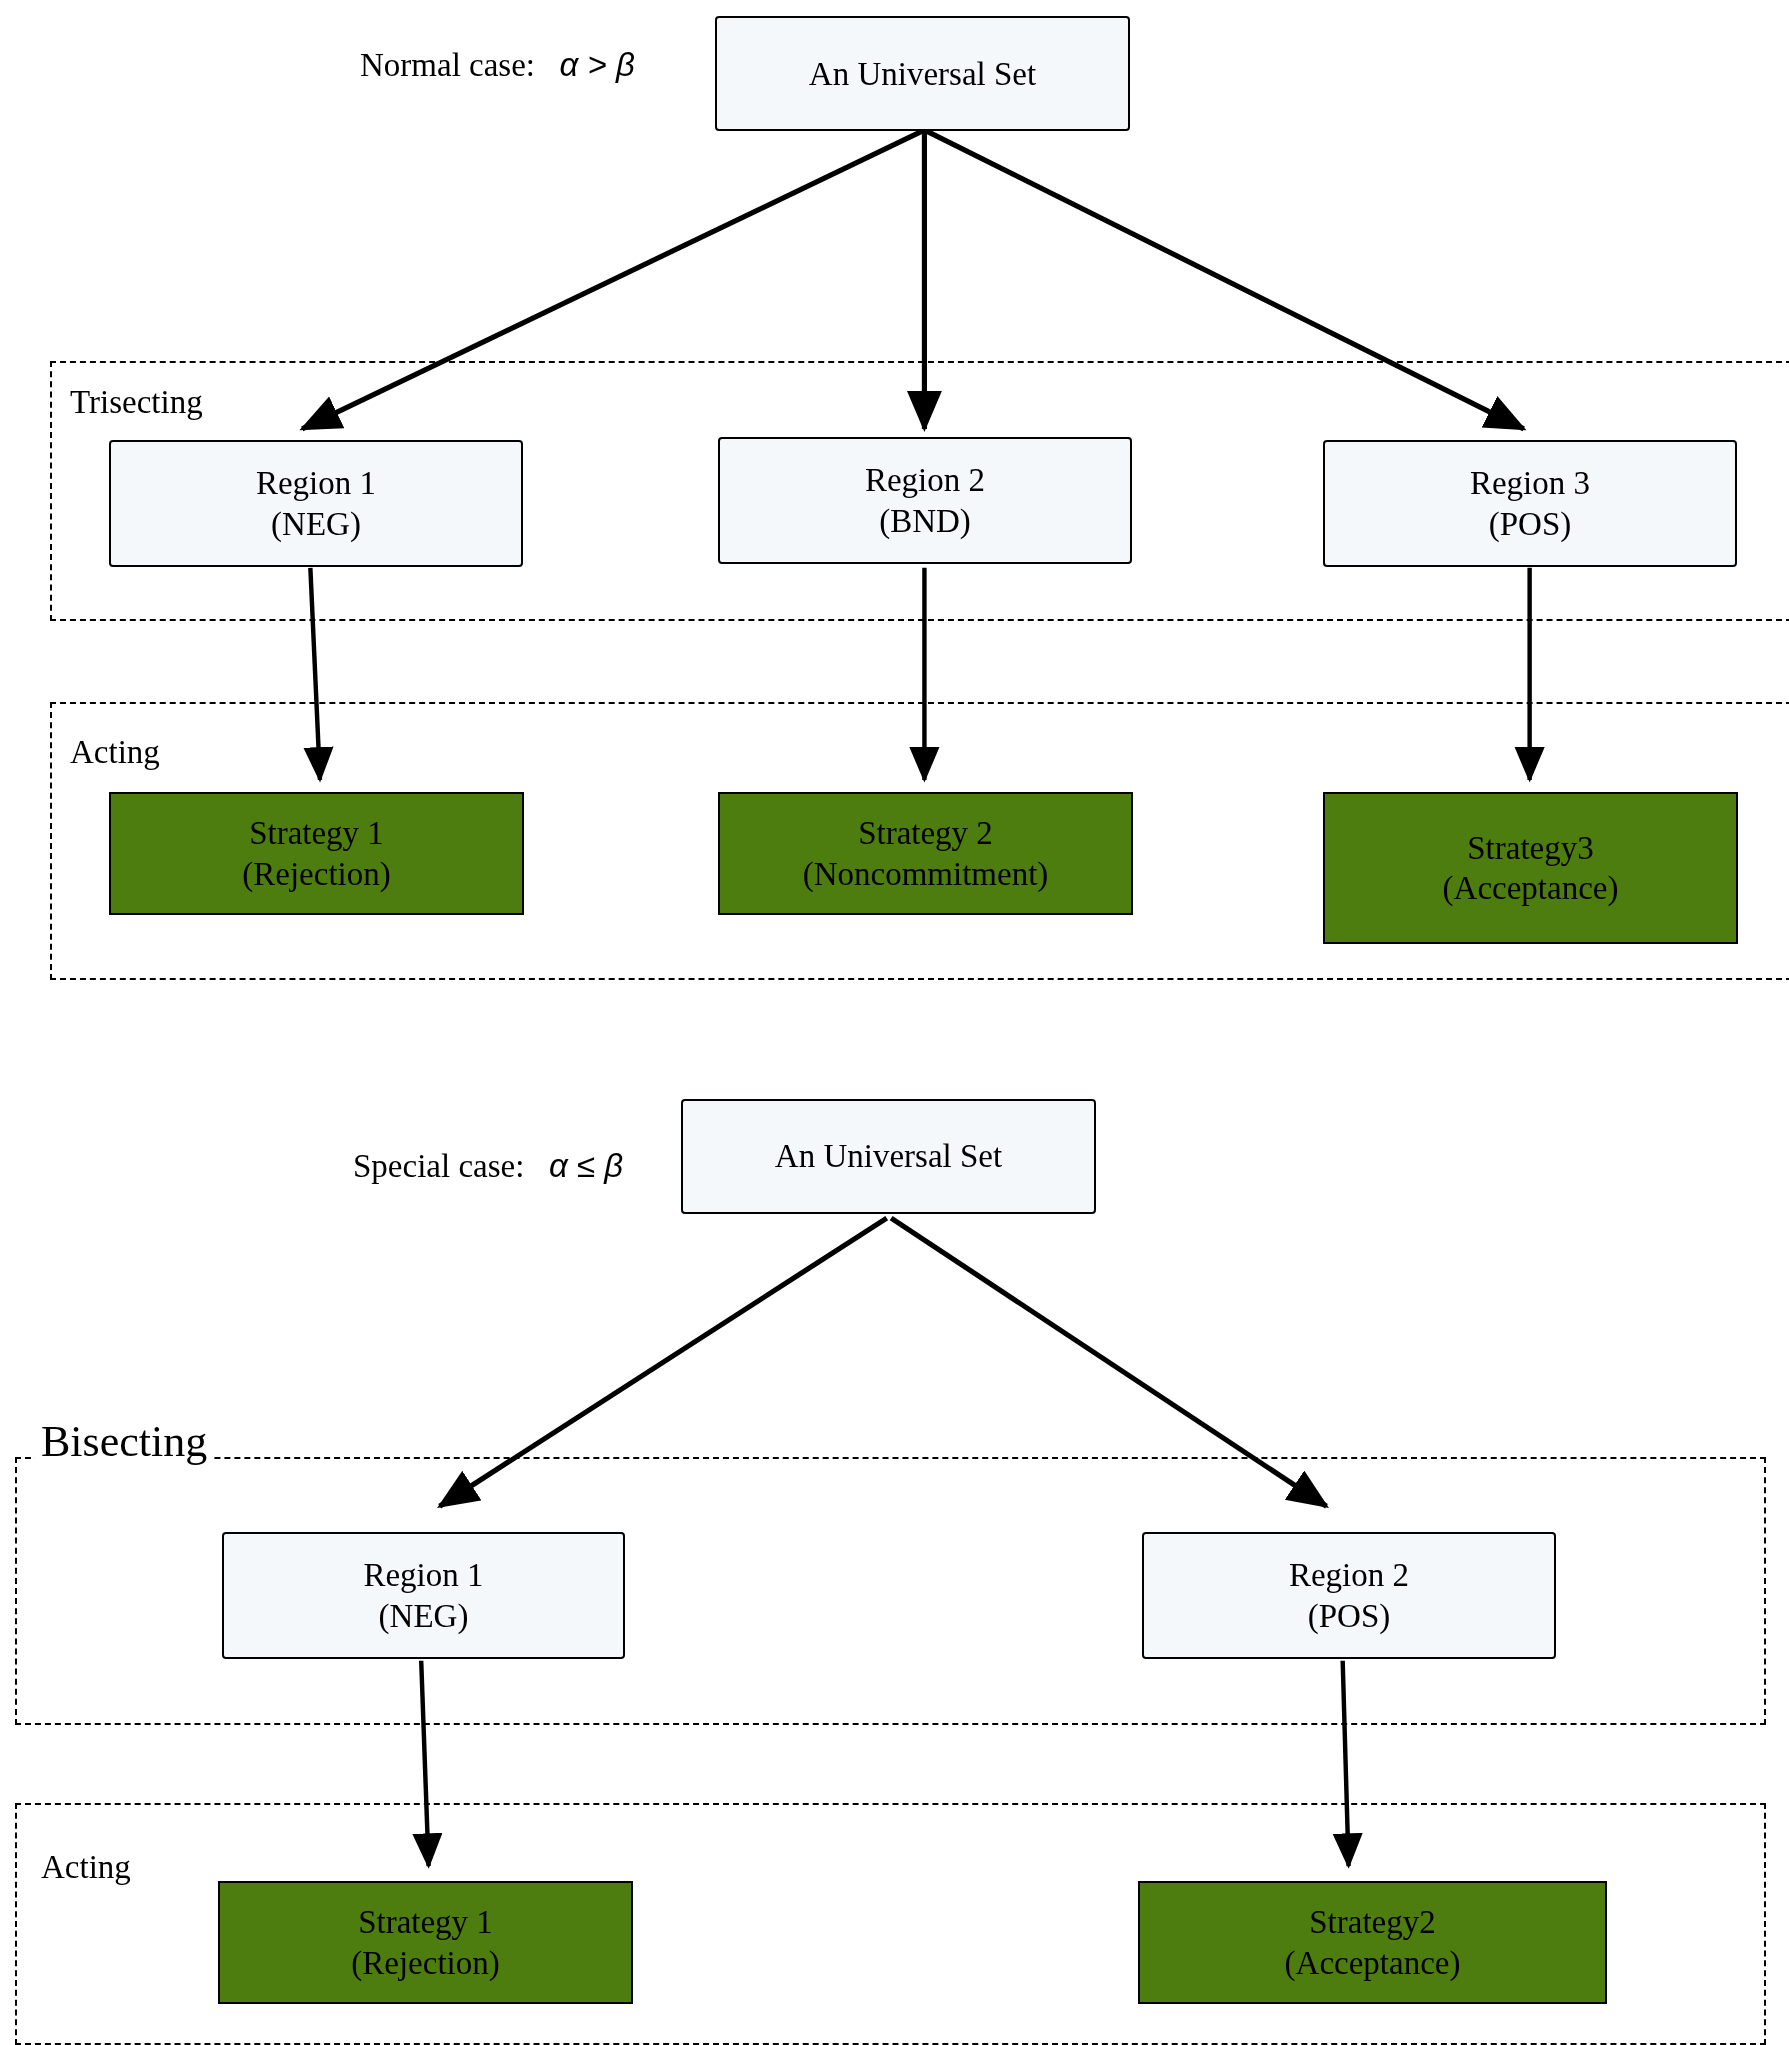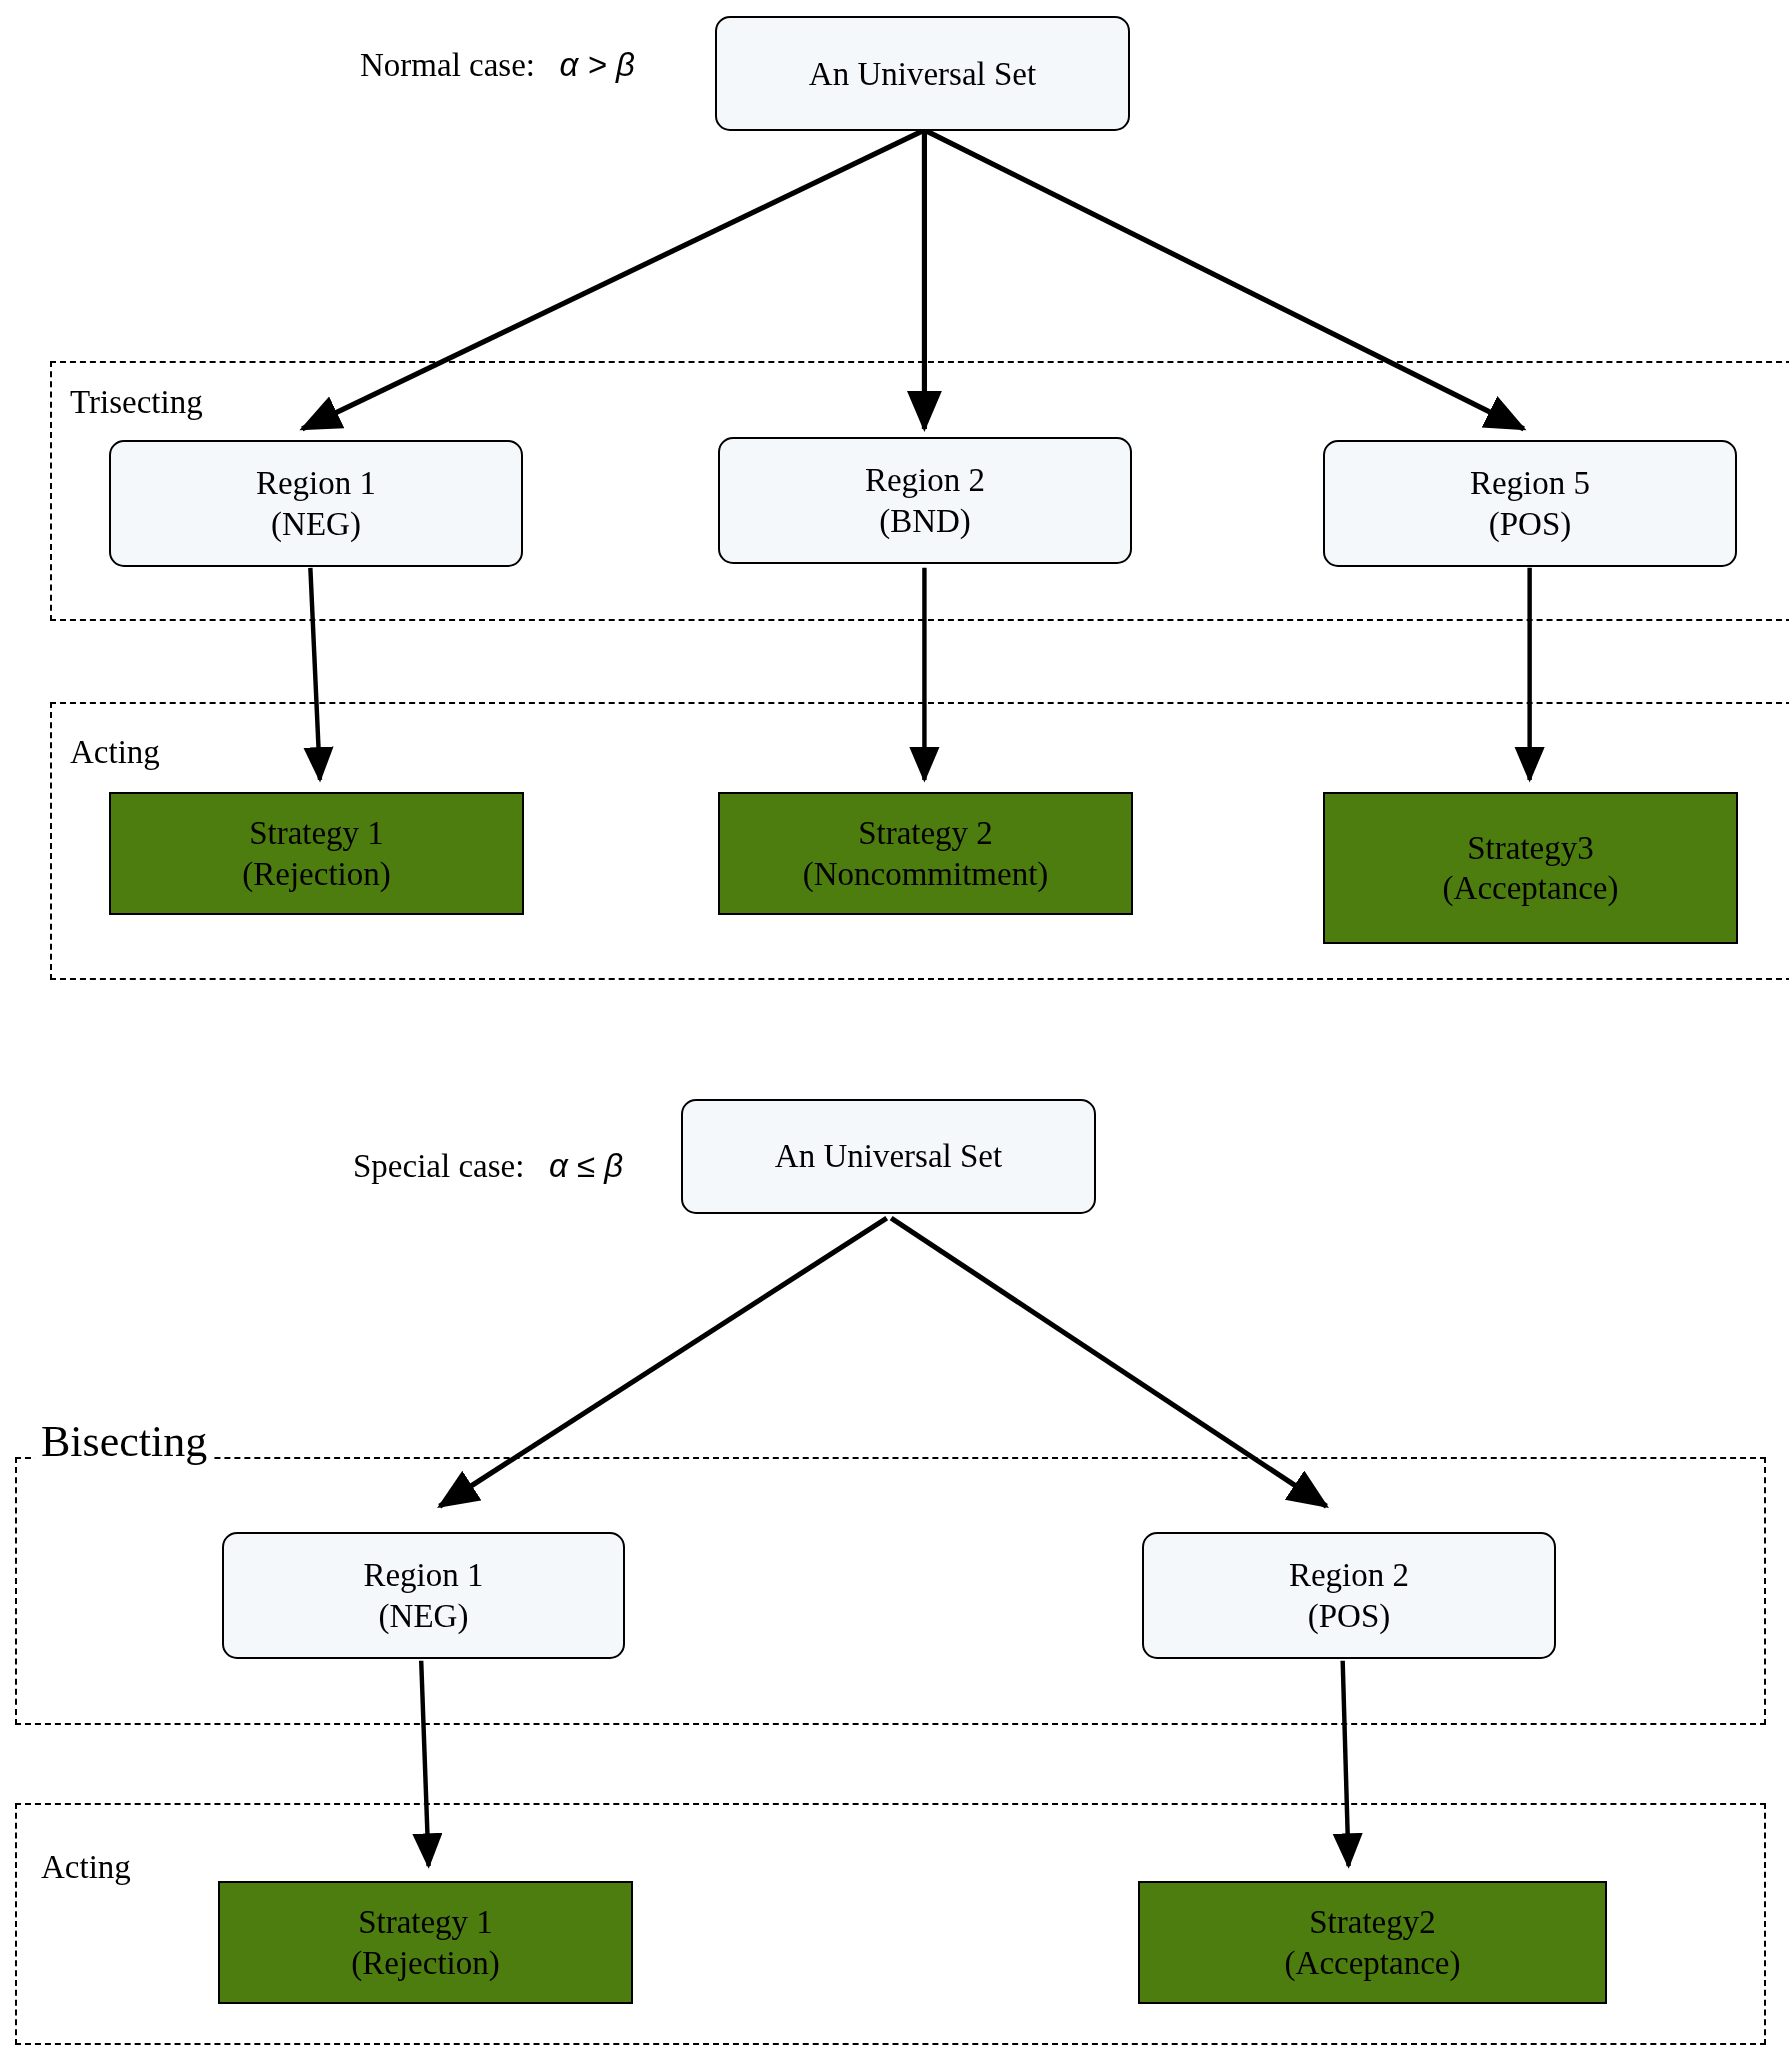--- a/index.html
+++ b/index.html
@@ -32,21 +32,21 @@
     border: 2.2px solid #000000;
     background: #f4f8fb;
     display: flex;
     flex-direction: column;
     align-items: center;
     justify-content: center;
     text-align: center;
     line-height: 1.22;
   }
   .rounded {
-    border-radius: 15px;
+    border-radius: 4px;
   }
   .rect {
     border-radius: 0;
     background: #4d7c0f;
   }
   .node .l1, .node .l2 {
     display: block;
     white-space: nowrap;
   }
   .group {
@@ -113,21 +113,21 @@
     <span class="l1">Region 1</span>
     <span class="l2">(NEG)</span>
   </div>
 
   <div class="node rounded" style="left:718px; top:437px; width:414px; height:127px; font-size:33px;">
     <span class="l1">Region 2</span>
     <span class="l2">(BND)</span>
   </div>
 
   <div class="node rounded" style="left:1323px; top:440px; width:414px; height:127px; font-size:33px;">
-    <span class="l1">Region 5</span>
+    <span class="l1">Region 3</span>
     <span class="l2">(POS)</span>
   </div>
 
   <div class="group" style="left:50px; top:702px; width:1742px; height:278px;"></div>
   <div class="group-label" style="left:64px; top:734px; font-size:33px;">Acting</div>
 
   <div class="node rect" style="left:109px; top:792px; width:415px; height:123px; font-size:33px;">
     <span class="l1">Strategy 1</span>
     <span class="l2">(Rejection)</span>
   </div>

